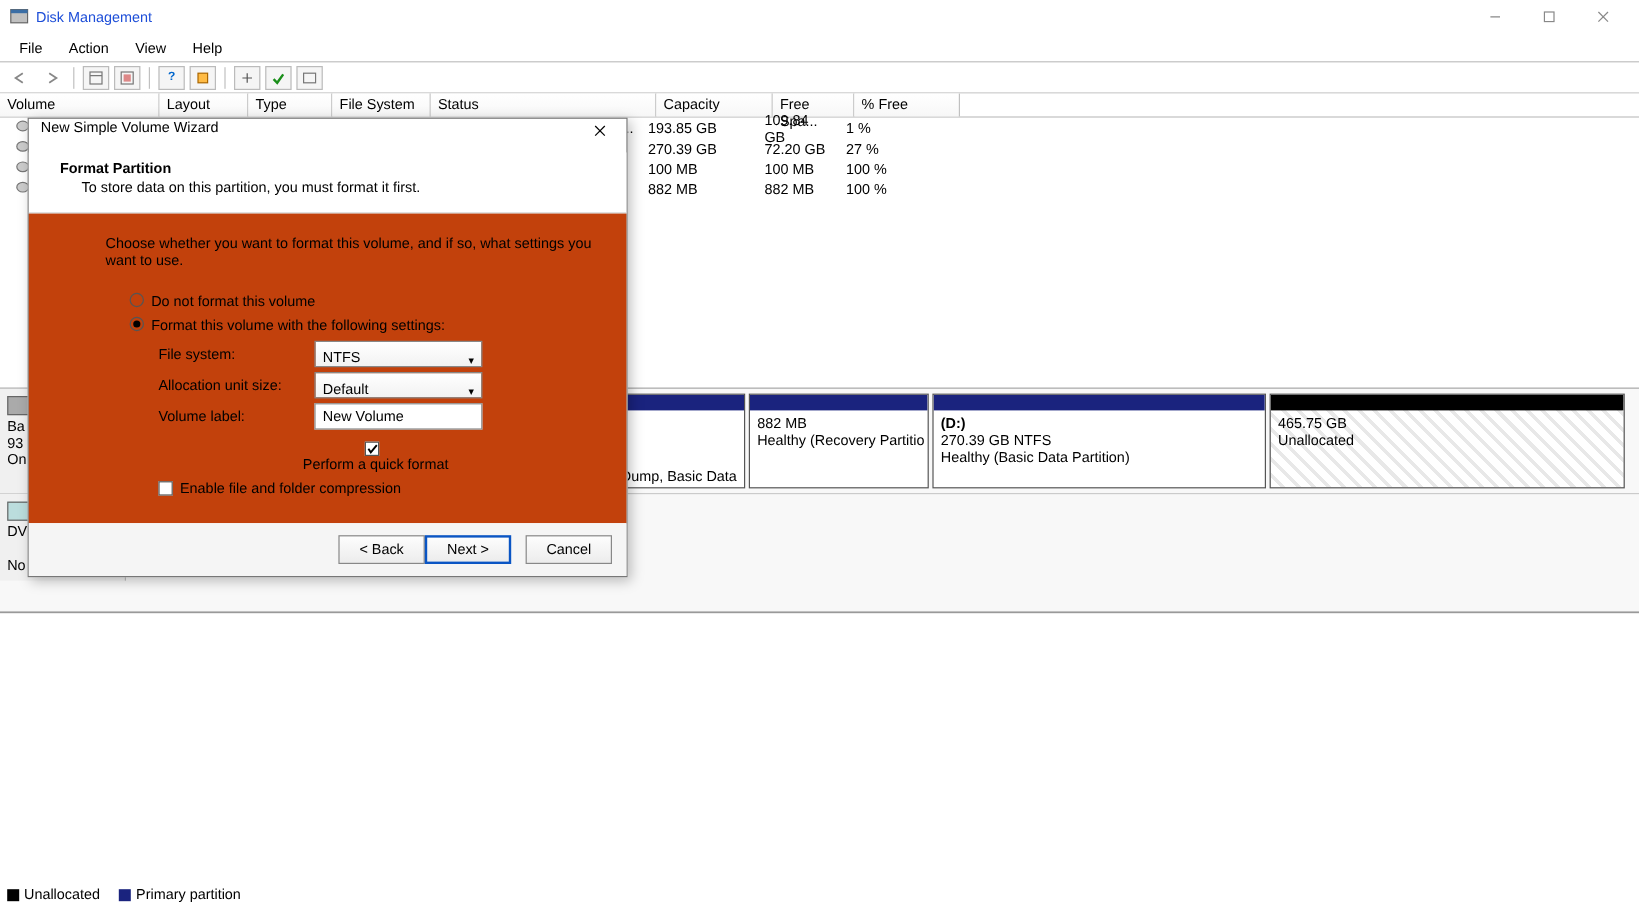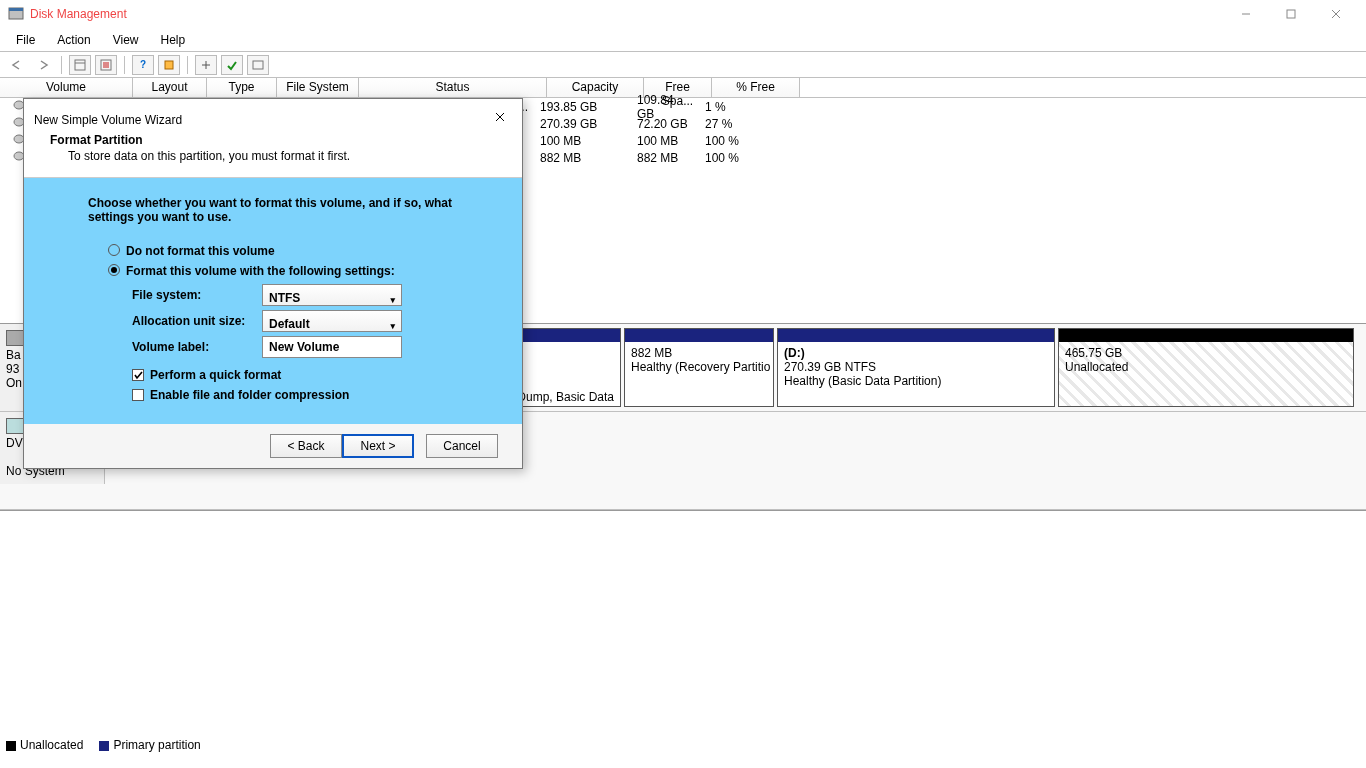--- a/index.html
+++ b/index.html
@@ -19,21 +19,21 @@
     height: 28px;
     display: flex;
     align-items: center;
     padding: 0 8px;
     border-bottom: 0px;
   }
   .titlebar .appicon {
     width: 16px; height: 16px; margin-right: 6px;
     display:inline-block;
   }
-  .titlebar .title { color:#ef4444; flex:1; }
+  .titlebar .title { color:#1d4ed8; flex:1; }
   .winctrls { display:flex; }
   .winctrl { width:45px; height:28px; display:flex; align-items:center; justify-content:center; color:#888; }
   .winctrl svg { stroke:#888; stroke-width:1; }
   
   .menubar {
     display:flex;
     align-items:center;
     padding: 2px 6px;
     border-bottom:1px solid #c0c0c0;
     height:24px;
@@ -51,21 +51,20 @@
   }
   .tbbtn { width:22px; height:20px; border:1px solid #bbb; background:#f5f5f5; display:flex;align-items:center;justify-content:center;font-size:10px;color:#555;}
   .tbbtn.flat { border-color:transparent; background:transparent;}
   .tbsep { width:1px; height:18px; background:#c0c0c0; margin:0 3px;}
   
   .volheader {
     display:flex;
     border-bottom:1px solid #c0c0c0;
     height:20px;
     background:#fff;
-    text-align:center;
   }
   .volheader .vcol {
     border-right:1px solid #c0c0c0;
     padding:2px 6px;
     background:linear-gradient(#fff,#f7f7f7);
     font-size:12px;
   }
   
   .volrows { height:225px; position:relative;}
   .vrow { display:flex; height:17px; align-items:center;}
@@ -112,35 +111,34 @@
   
   .wizard {
     position:absolute;
     left:23px;
     top:98px;
     width:500px;
     border:1px solid #777;
     background:#fff;
     box-shadow: 3px 3px 10px rgba(0,0,0,0.25);
   }
-  .wiz-title { height:28px; display:flex; align-items:flex-end; padding:0 10px;}
+  .wiz-title { height:28px; display:flex; align-items:flex-start; padding:0 10px;}
   .wiz-title .t { flex:1;}
   .wiz-close { width:24px;height:20px;display:flex;align-items:center;justify-content:center;}
   .wiz-head {
     padding:6px 18px 14px 26px;
     border-bottom:1px solid #ccc;
     background:#fff;
   }
   .wiz-head .h1 { font-weight:bold; margin:0 0 2px 0;}
   .wiz-head .h2 { margin-left:18px; color:#000;}
   .wiz-body {
-    background:#7dd3fc;
+    background:#c2410c;
     padding:18px 28px 22px 28px;
     min-height:238px;
-    font-weight:bold;
   }
   .wiz-body .desc { text-align:left; margin-left:36px; margin-bottom:20px;}
   .opt { display:flex; margin:6px 0 6px 56px;}
   .radio {
     width:12px;height:12px;border:1px solid #555;border-radius:50%;margin-right:6px;display:inline-flex;align-items:center;justify-content:center;
   }
   .radio.on::after{content:"";width:6px;height:6px;background:#000;border-radius:50%;}
   .field-row{ display:flex; align-items:center; margin:4px 0 4px 80px;}
   .field-row .lab{ width:130px;}
   .combo{
@@ -158,21 +156,21 @@
   .chk.on svg{display:block;}
   .chk svg{display:none;}
   .wiz-foot{
     background:#f5f5f5;
     border-top:0;
     height:44px;
     display:flex;
     justify-content:flex-end;
     align-items:center;
     gap:12px;
-    padding-right:24px;
+    padding-right:12px;
   }
   .btn{
     min-width:72px;height:24px;border:1px solid #888;background:linear-gradient(#fdfdfd,#ececec);
     display:flex;align-items:center;justify-content:center;padding:0 12px;font-size:12px;
   }
   .btn.primary{border:2px solid #0a55c4;}
 </style>
 </head>
 <body>
 
@@ -405,21 +403,21 @@
         <span class="arrow">▾</span>
       </div>
     </div>
     <div class="field-row">
       <span class="lab">Volume label:</span>
       <div class="txtinput">
         <span>New Volume</span>
       </div>
     </div>
 
-    <div class="chk-row" style="margin-top:10px;">
+    <div class="chk-row" style="margin-top:10px;flex-direction:column;">
       <span class="chk on">
         <svg width="10" height="10">
             <path d="M2 5 L4 8 L9 2" fill="none" stroke="#000" stroke-width="1.6"></path>
           </svg>
       </span>
       <span>Perform a quick format</span>
     </div>
     <div class="chk-row">
       <span class="chk">
         

